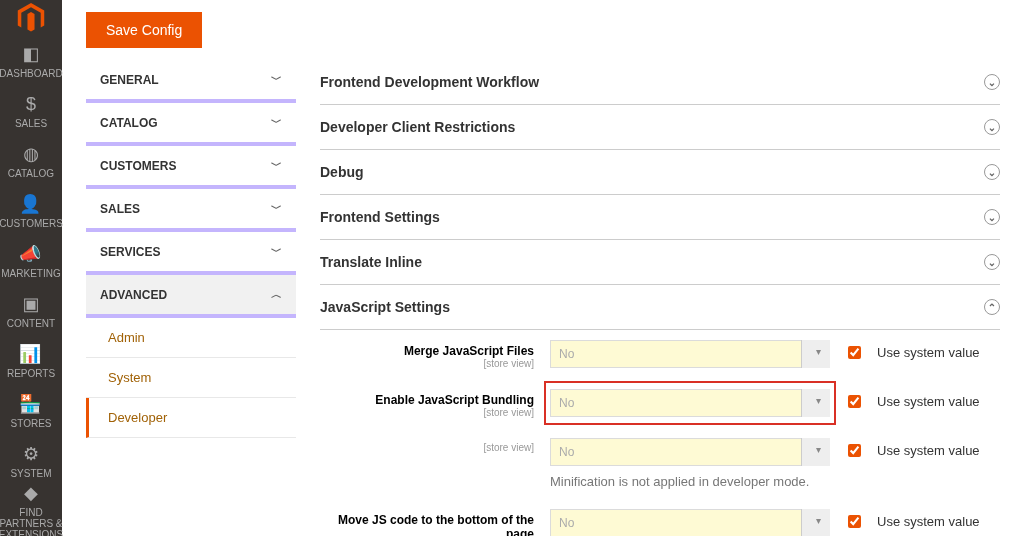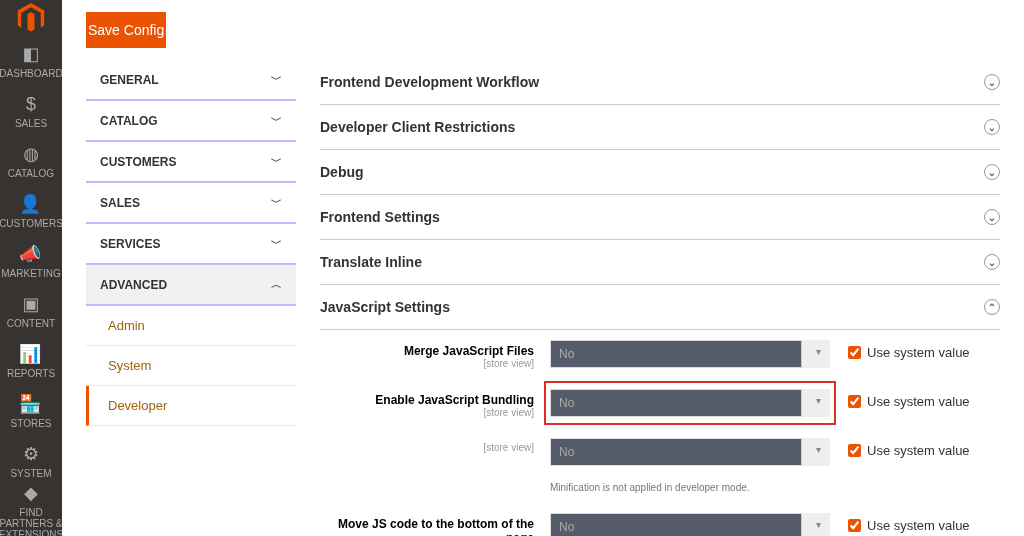--- a/index.html
+++ b/index.html
@@ -6,43 +6,43 @@
 body { font-family: 'Helvetica Neue', Arial, sans-serif; font-size: 13px; color: #333; background: #fff; width: 1024px; height: 536px; overflow: hidden; position: relative; }
 .sidebar-nav { position: absolute; left: 0; top: 0; width: 62px; height: 536px; background: #373330; display: flex; flex-direction: column; align-items: center; }
 .logo { width: 62px; height: 50px; display: flex; align-items: center; justify-content: center; }
 .logo svg { width: 30px; height: 30px; }
 .nav-item { width: 62px; height: 50px; display: flex; flex-direction: column; align-items: center; justify-content: center; color: #aaa; cursor: pointer; gap: 3px; }
 .nav-icon { font-size: 18px; }
 .nav-label { font-size: 10px; text-align: center; line-height: 1.1; padding: 0 2px; }
 .main { position: absolute; left: 62px; top: 0; right: 0; height: 536px; }
 .page-header { padding: 12px 24px; display: flex; align-items: center; justify-content: space-between; }
 .page-title { font-size: 24px; font-weight: 400; color: #41362f; }
-.save-btn { background: #eb5202; color: #fff; border: none; padding: 10px 2px; font-size: 14px; cursor: pointer; }
+.save-btn { background: #eb5202; color: #fff; border: none; padding: 10px 20px; font-size: 14px; cursor: pointer; }
 .content { display: flex; padding: 0 24px; gap: 24px; }
 .config-sidebar { width: 210px; flex-shrink: 0; }
-.config-section { padding: 12px 14px; font-weight: 600; font-size: 12px; color: #333; border-bottom: 2px solid #c4b5fd; display: flex; justify-content: space-between; align-items: center; cursor: pointer; background: #fff; }
+.config-section { padding: 12px 14px; font-weight: 600; font-size: 12px; color: #333; border-bottom: 4px solid #c4b5fd; display: flex; justify-content: space-between; align-items: center; cursor: pointer; background: #fff; }
 .config-section-active { background: #f1f1f1; }
 .config-subitem { padding: 12px 14px 12px 22px; font-size: 13px; color: #a16207; border-bottom: 1px solid #e8e8e8; cursor: pointer; background: #fff; }
 .config-subitem-active { border-left: 3px solid #eb5202; padding-left: 19px; }
 .chevron { font-size: 11px; color: #666; }
 .config-main { flex: 1; }
 .fieldset-header { padding: 14px 0; font-weight: 600; font-size: 14px; border-bottom: 1px solid #ccc; display: flex; justify-content: space-between; align-items: center; cursor: pointer; }
 .collapse-icon { width: 16px; height: 16px; border: 1px solid #999; border-radius: 50%; display: flex; align-items: center; justify-content: center; font-size: 10px; color: #666; }
 .field-row { display: flex; align-items: flex-start; padding: 10px 0; }
 .field-label-col { width: 230px; text-align: right; padding-right: 16px; padding-top: 4px; }
 .field-label { font-weight: 600; font-size: 12px; color: #000000; }
 .field-scope { font-size: 10px; color: #999; }
 .field-input-col { width: 280px; }
-.field-select { width: 100%; height: 28px; border: 1px solid #ccc; background: #0f172a; color: #888; padding: 0 8px; font-size: 12px; appearance: none; position: relative; }
+.field-select { width: 100%; height: 28px; border: 1px solid #ccc; background: #fef9c3; color: #888; padding: 0 8px; font-size: 12px; appearance: none; position: relative; }
 .select-wrap { position: relative; }
 .select-wrap::after { content: ''; position: absolute; right: 0; top: 0; width: 28px; height: 28px; border-left: 1px solid #ccc; background: #eee; pointer-events: none; }
 .select-wrap::before { content: '▾'; position: absolute; right: 9px; top: 6px; color: #888; font-size: 10px; z-index: 1; pointer-events: none; }
-.field-check-col { padding-left: 18px; padding-top: 5px; display: flex; align-items: center; gap: 6px; }
+.field-check-col { padding-left: 18px; padding-top: 5px; display: flex; align-items: center; gap: 16px; }
 .field-check-col input { accent-color: #eb5202; }
-.field-note { font-size: 10px; color: #777; margin-top: 16px; }
+.field-note { font-size: 13px; color: #777; margin-top: 8px; }
 .highlighted { position: relative; }
 .highlight-box { position: absolute; border: 2px solid #d93025; pointer-events: none; left: -6px; top: -8px; right: -6px; bottom: -8px; }
 </style>
 </head>
 <body>
 
 <div class="sidebar-nav">
   <div class="logo">
     <svg viewBox="0 0 30 34">
         <path fill="#eb5202" d="M15 0 L30 8.5 V25.5 L26 27.8 V11 L15 4.8 L4 11 V27.8 L0 25.5 V8.5 Z M11 12.5 L15 10.3 L19 12.5 V30 L15 32.3 L11 30 Z"></path>

